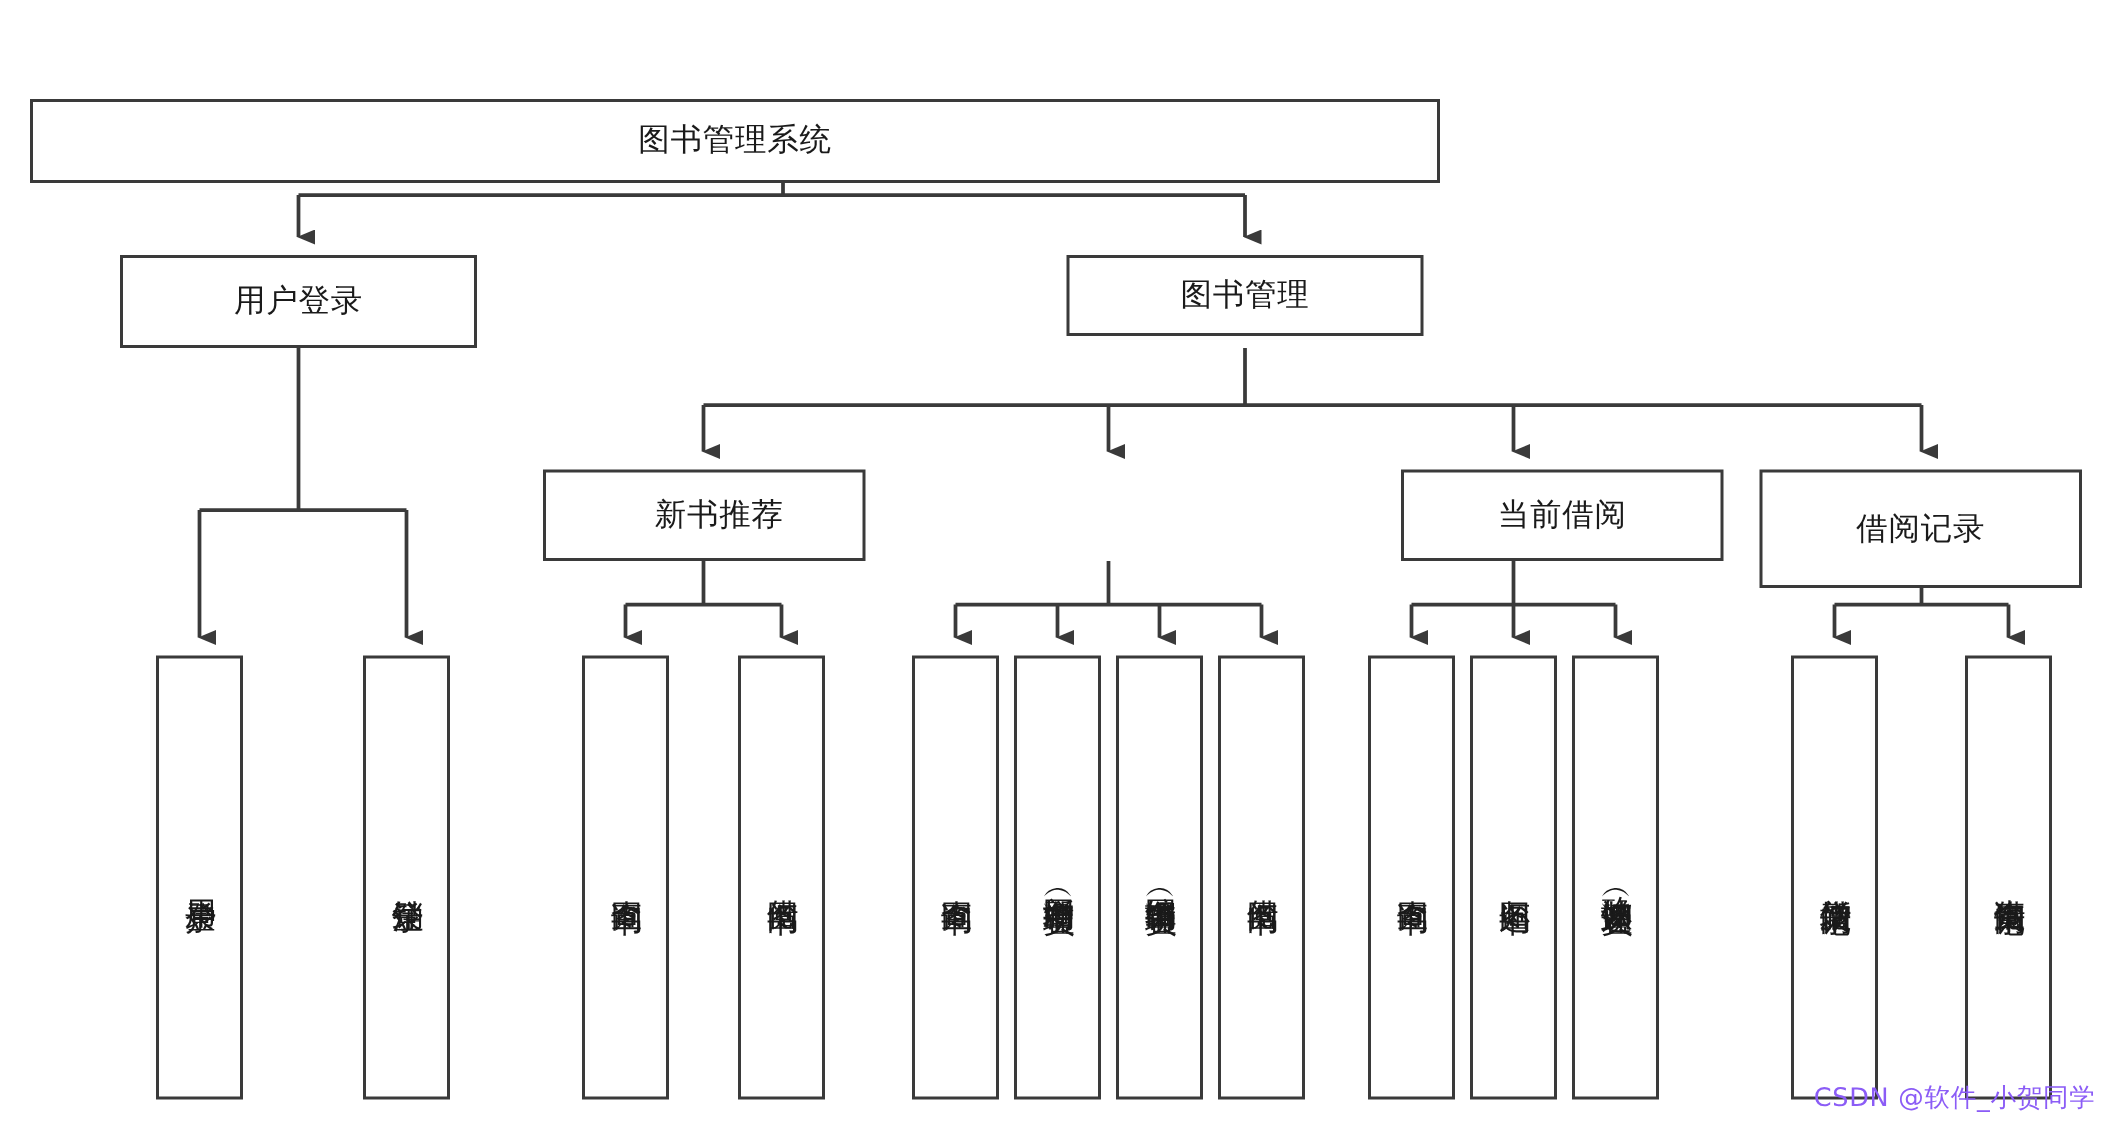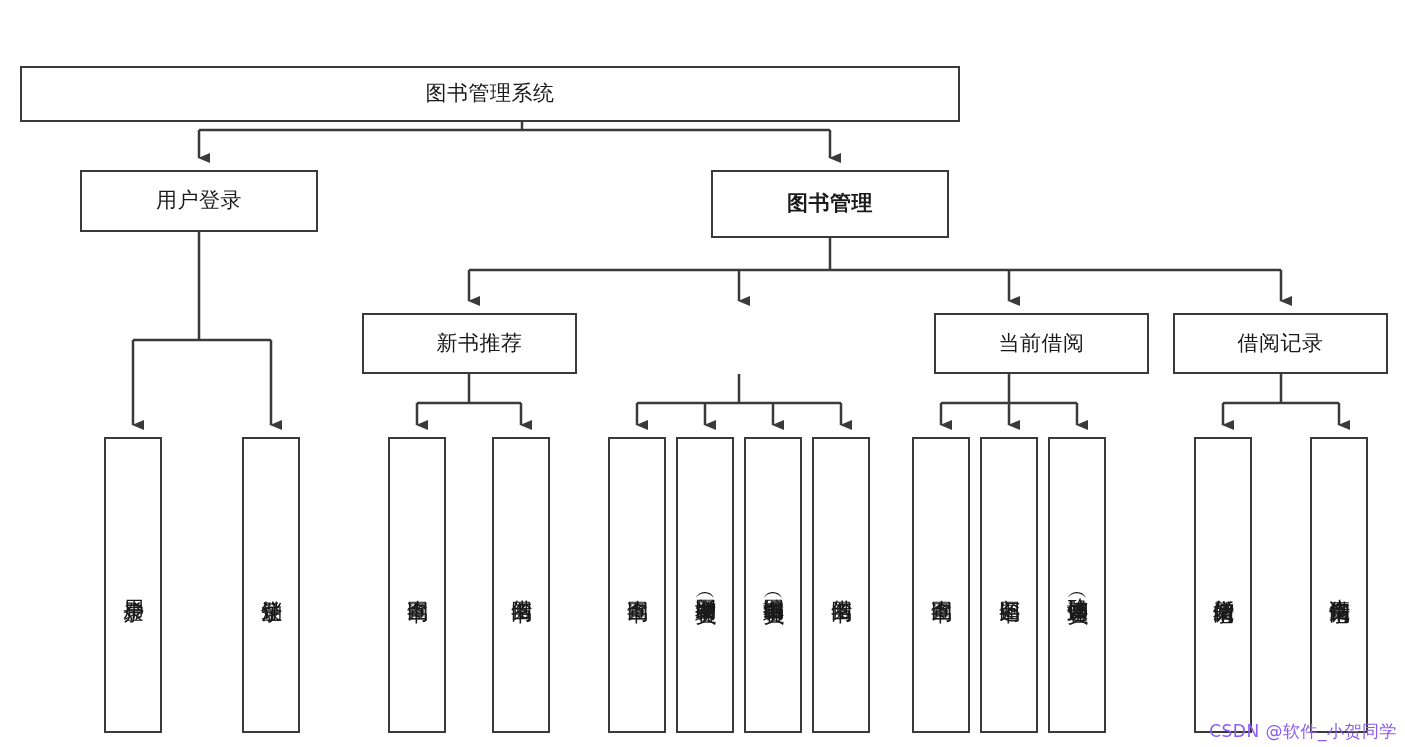--- a/index.html
+++ b/index.html
@@ -130,34 +130,34 @@
   </svg>
 
   <div class="node-box" style="left:20px; top:30px; width:940px; height:56px;margin-top:36px;">
     <span class="node-label-h">图书管理系统</span>
   </div>
 
   <div class="node-box" style="left:80px; top:170px; width:238px; height:62px;">
     <span class="node-label-h">用户登录</span>
   </div>
 
-  <div class="node-box" style="left:711px; top:170px; width:238px; height:68px;font-weight:bold;">
+  <div class="node-box" style="left:711px; top:170px; width:238px; height:54px;">
     <span class="node-label-h">图书管理</span>
   </div>
 
   <div class="node-box" style="left:362px; top:313px; width:215px; height:61px;padding-left:20px;">
     <span class="node-label-h">新书推荐</span>
   </div>
 
 
   <div class="node-box" style="left:934px; top:313px; width:215px; height:61px;">
     <span class="node-label-h">当前借阅</span>
   </div>
 
-  <div class="node-box" style="left:1173px; top:313px; width:215px; height:61px;">
+  <div class="node-box" style="left:1173px; top:313px; width:215px; height:79px;">
     <span class="node-label-h">借阅记录</span>
   </div>
 
   <div class="node-box leaf-box" style="left:104px; top:437px; width:58px; height:296px;">
     <span class="node-label-v">用户登录</span>
   </div>
 
   <div class="node-box leaf-box" style="left:242px; top:437px; width:58px; height:296px;">
     <span class="node-label-v">注销登录</span>
   </div>

